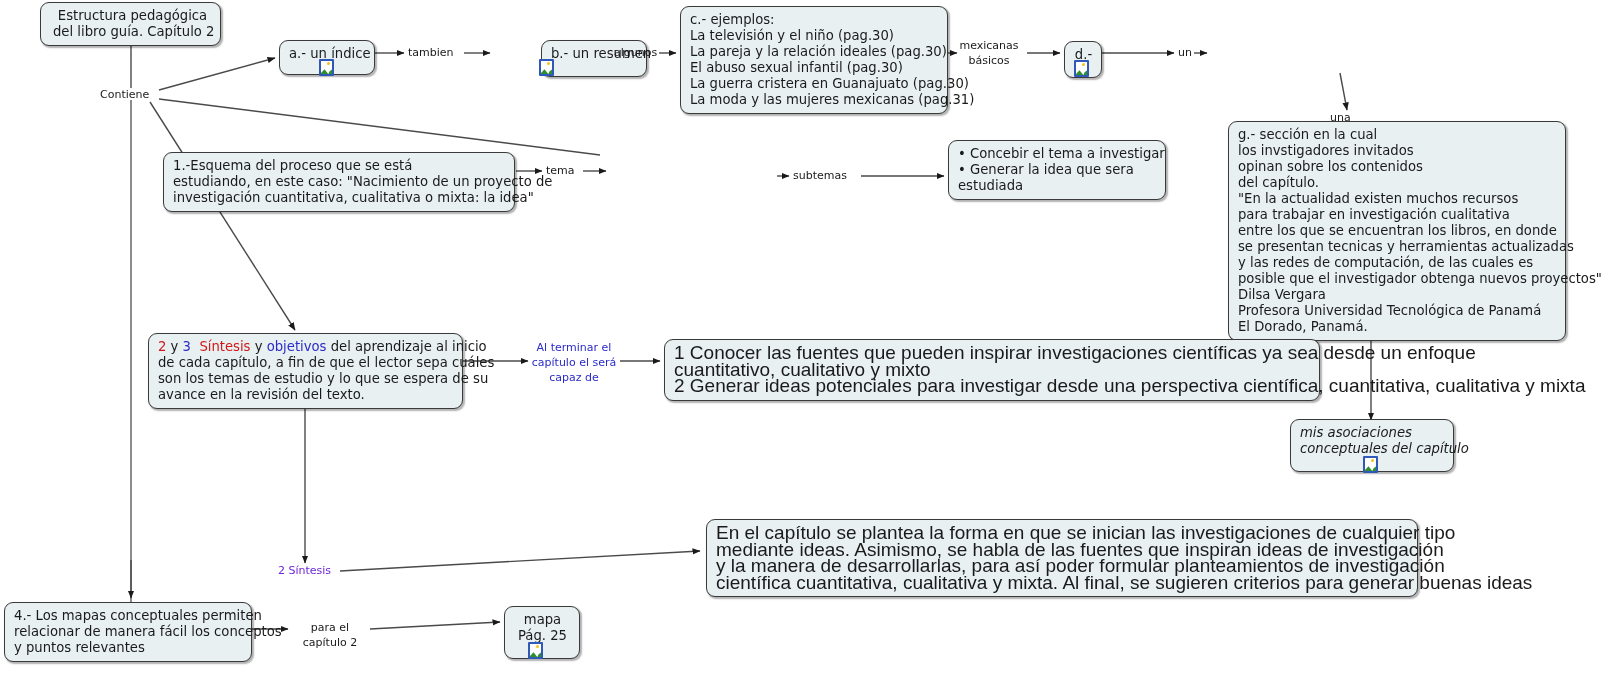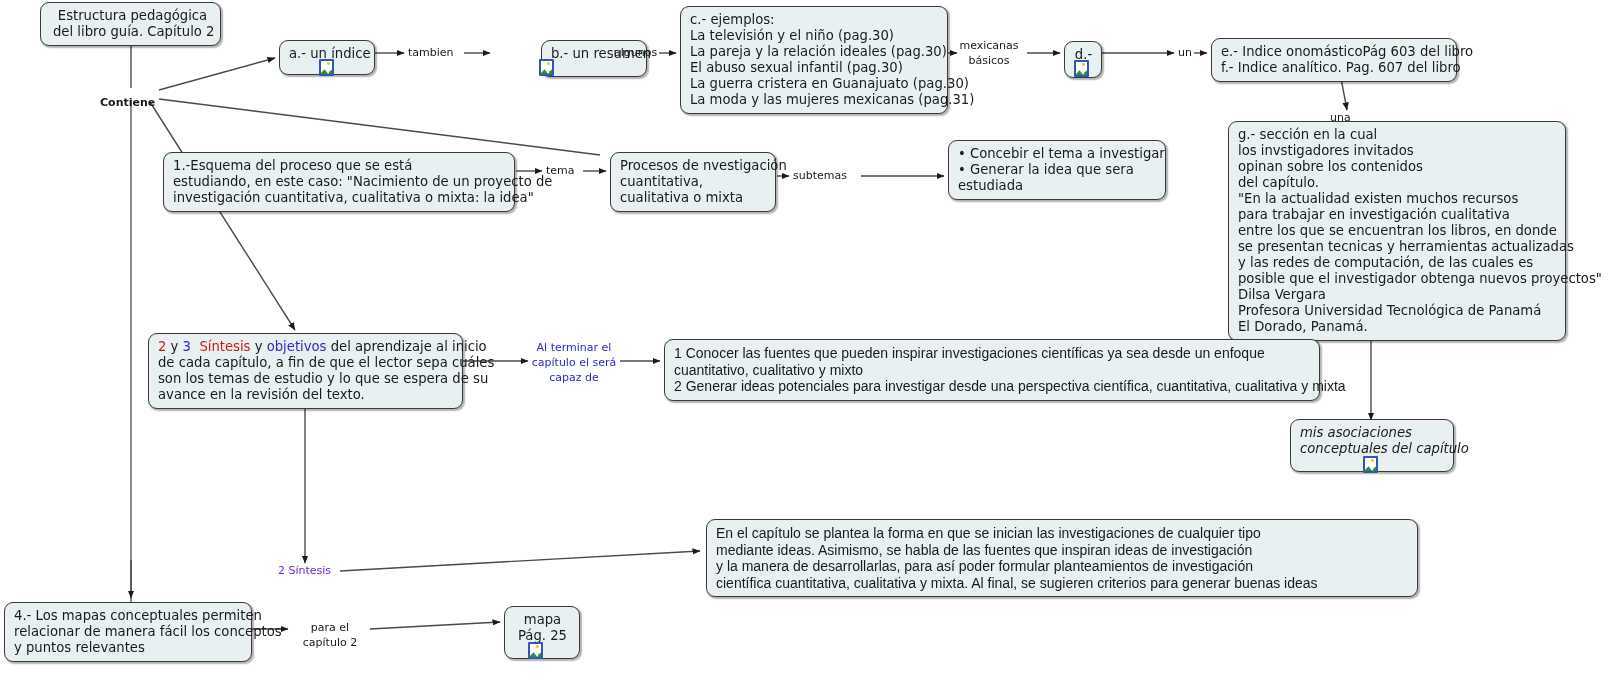--- a/index.html
+++ b/index.html
@@ -38,21 +38,21 @@
     line-height: 16px;
     padding: 5px 8px 5px 9px;
     white-space: pre;
     box-shadow: 1.5px 1.5px 1.5px rgba(0,0,0,0.30);
   }
   .node.center {
     text-align: center;
   }
   .node.narrow {
     font-family: "Liberation Sans", sans-serif;
-    font-size: 14px;
+    font-size: 19px;
     line-height: 16.5px;
   }
   .label {
     position: absolute;
     background: transparent;
     color: #1a1a1a;
     font-size: 11px;
     line-height: 15px;
     white-space: pre;
   }
@@ -157,21 +157,21 @@
 
       <path d="M252,629 L288,629" marker-end="url(#arrow)"></path>
 
       <path d="M370,629 L500,622" marker-end="url(#arrow)"></path>
     </g>
   </svg>
 
   <div class="node center" style="left:40px; top:2px; width:181px;padding-left:12px;">Estructura pedagógica
 del libro guía. Capítulo 2</div>
 
-  <div class="label" style="left:100px; top:95px;font-weight:bold;">Contiene</div>
+  <div class="label" style="left:100px; top:87px;">Contiene</div>
 
   <div class="node center" style="left:279px; top:40px; width:96px; padding-bottom:12px;">a.- un índice</div>
   <div class="icon-wrap" style="left:319px; top:59px;">
     <div class="pic-icon">
       <div class="sky"></div>
       <div class="sun"></div>
       <div class="hill"></div>
     </div>
   </div>
 
@@ -202,22 +202,20 @@
   <div class="icon-wrap" style="left:1074px; top:60px;">
     <div class="pic-icon">
       <div class="sky"></div>
       <div class="sun"></div>
       <div class="hill"></div>
     </div>
   </div>
 
   <div class="label" style="left:1178px; top:45px;">un</div>
 
-  <div class="node" style="left:1211px; top:38px; width:246px;">e.- Indice onomásticoPág 603 del libro
-f.- Indice analítico. Pag. 607 del libro</div>
 
   <div class="label" style="left:1330px; top:110px;">una</div>
 
   <div class="node" style="left:1228px; top:121px; width:338px;">g.- sección en la cual
 los invstigadores invitados
 opinan sobre los contenidos
 del capítulo.
 "En la actualidad existen muchos recursos
 para trabajar en investigación cualitativa
 entre los que se encuentran los libros, en donde
@@ -227,23 +225,20 @@
 Dilsa Vergara
 Profesora Universidad Tecnológica de Panamá
 El Dorado, Panamá.</div>
 
   <div class="node" style="left:163px; top:152px; width:352px;">1.-Esquema del proceso que se está
 estudiando, en este caso: "Nacimiento de un proyecto de
 investigación cuantitativa, cualitativa o mixta: la idea"</div>
 
   <div class="label" style="left:546px; top:163px;">tema</div>
 
-  <div class="node" style="left:610px; top:152px; width:166px;">Procesos de nvestigación
-cuantitativa,
-cualitativa o mixta</div>
 
   <div class="label" style="left:793px; top:168px;">subtemas</div>
 
   <div class="node" style="left:948px; top:140px; width:218px;">• Concebir el tema a investigar
 • Generar la idea que sera
 estudiada</div>
 
   <div class="node" style="left:148px; top:333px; width:315px;"><span class="tok-red">2</span><span class="tok-black"> y </span><span class="tok-blue">3</span><span class="tok-black">  </span><span class="tok-red">Síntesis</span><span class="tok-black"> y </span><span class="tok-blue">objetivos</span><span class="tok-black"> del aprendizaje al inicio
 de cada capítulo, a fin de que el lector sepa cuáles
 son los temas de estudio y lo que se espera de su

